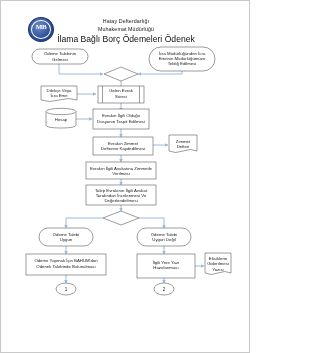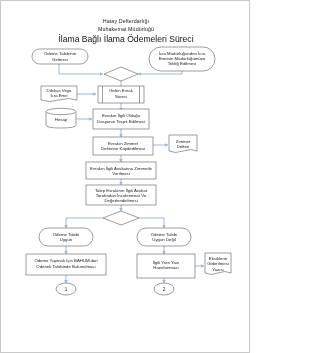--- a/index.html
+++ b/index.html
@@ -61,24 +61,29 @@
   .t55{font-size:4.6px;}
   .shape{fill:#ffffff;stroke:#5a5a5a;stroke-width:.6;}
   .conn{stroke:#9db9d6;stroke-width:1;fill:none;}
   .connArrow{fill:#9db9d6;}
 </style>
 </head>
 <body>
 
 <div id="page">
 
+  <div class="logo">
+    <div class="ring"></div>
+    <div class="ring2"></div>
+    <div class="mb">MB</div>
+  </div>
 
   <div class="hdr hdr-l1">Hatay Defterdarlığı</div>
   <div class="hdr hdr-l2">Muhakemat Müdürlüğü</div>
-  <div class="hdr hdr-title">İlama Bağlı İlama Ödemeleri Süreci</div>
+  <div class="hdr hdr-title">İlama Bağlı Borç Ödemeleri Ödenek</div>
 
   <svg id="flow" viewBox="0 0 250 353">
     <defs>
       <marker id="ah" markerWidth="4" markerHeight="4" refX="3.4" refY="2" orient="auto">
         <path d="M0,0 L3.6,2 L0,4 z" class="connArrow"></path>
       </marker>
     </defs>
 
     <g>
       <path class="conn" d="M58,63 L58,73 L102,73" marker-end="url(#ah)"></path>

